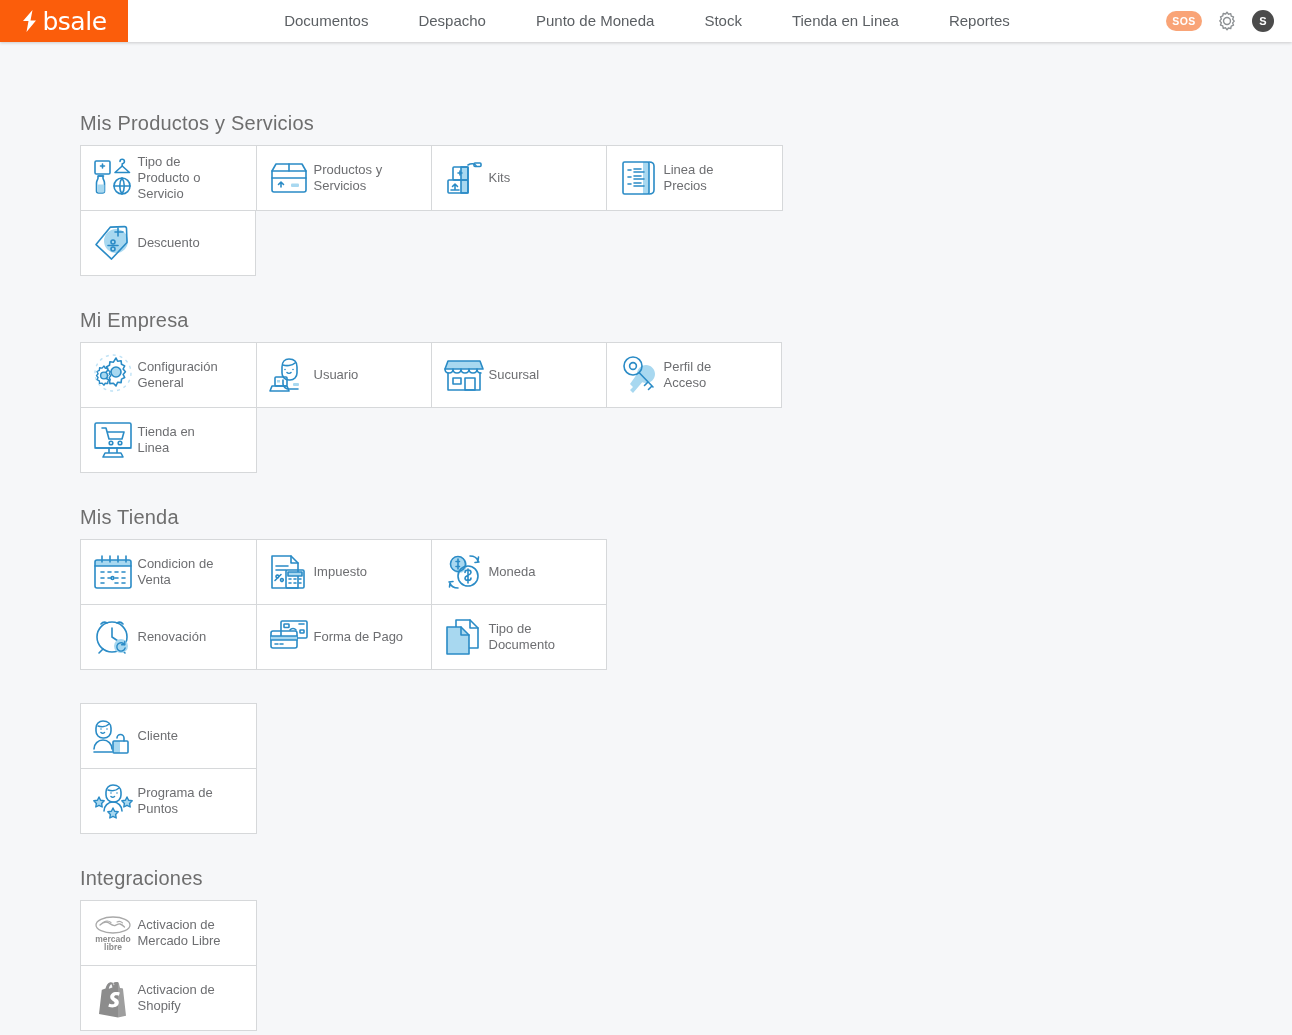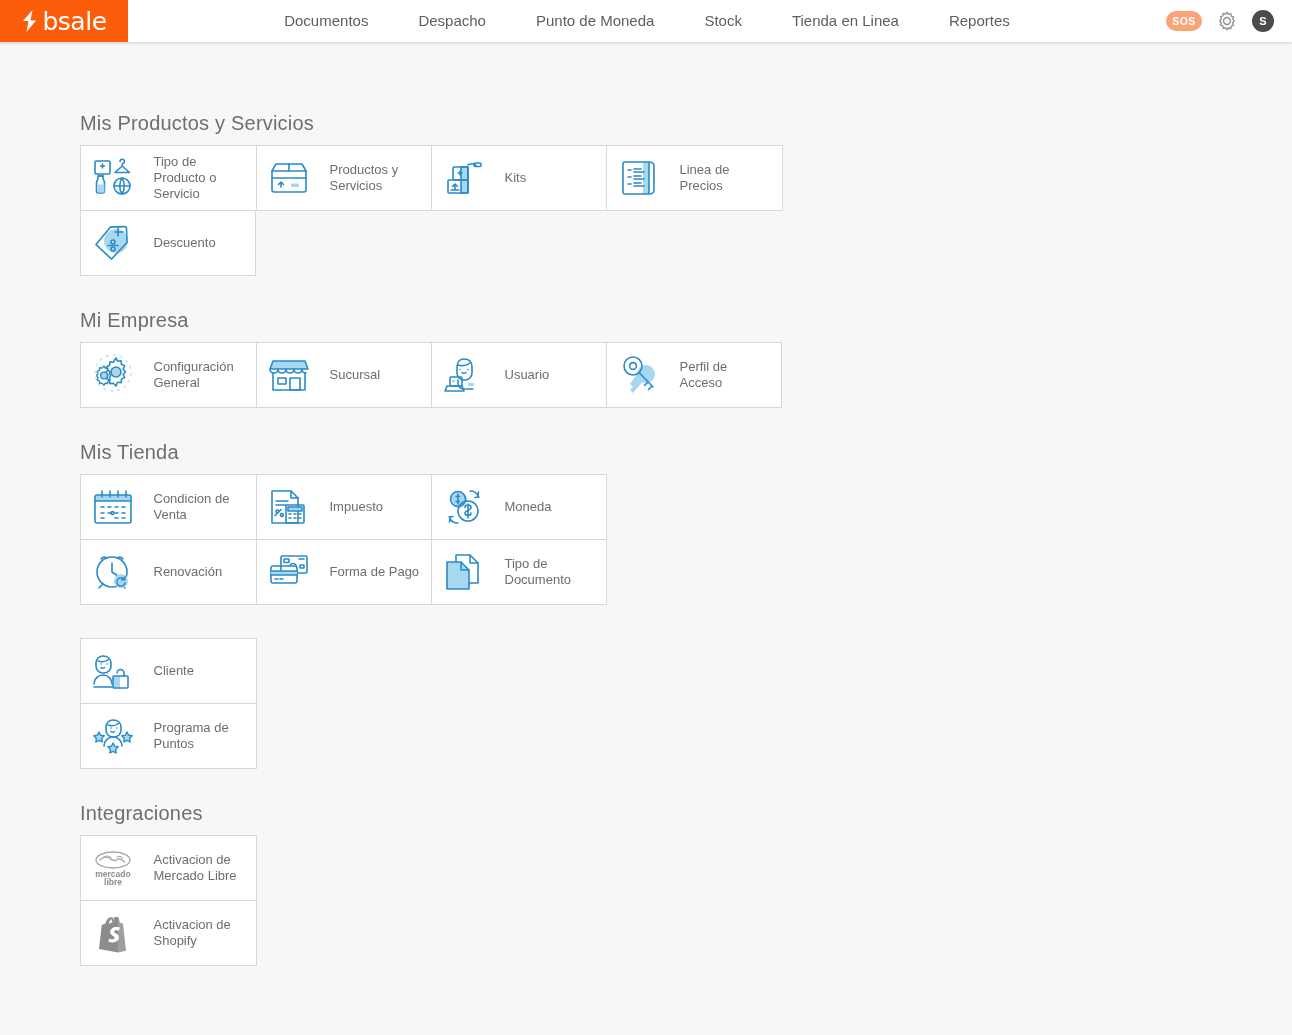--- a/index.html
+++ b/index.html
@@ -101,21 +101,21 @@
     display: flex;
     align-items: center;
     padding: 0 8px 0 9px;
     cursor: pointer;
     overflow: visible;
   }
   .card .ico {
     width: 46px; height: 46px;
     flex: 0 0 46px;
     display:flex; align-items:center; justify-content:center;
-    margin-right: 18px;
+    margin-right: 2px;
   }
   .card .lbl {
     color: #6d6e71;
     font-size: 13px;
     line-height: 16px;
     white-space: pre-line;
   }
   
   .w177 { width: 177px; }
   .w176 { width: 176px; }
@@ -259,60 +259,74 @@
             <circle class="ln2" cx="13" cy="22.5" r="3.4"></circle>
           </svg>
         </span>
         <span class="lbl">Configuración
 General</span>
       </div>
 
       <div class="card w176">
         <span class="ico">
           <svg width="44" height="44" viewBox="0 0 44 44">
-            <path class="fillblue" d="M6 8h32l3 8H3z"></path>
-            <path class="ln" d="M3 16 6 8h32l3 8z"></path>
-            <path class="ln" d="M3 16c0 2.4 1.7 4 4 4s4-1.6 4-4c0 2.4 1.7 4 4 4s4-1.6 4-4c0 2.4 1.7 4 4 4s4-1.6 4-4c0 2.4 1.7 4 4 4s4-1.6 4-4c0 2.4 1.7 4 4 4"></path>
-            <path class="ln" d="M6 20v17h32V20"></path>
-            <rect class="ln" x="11" y="25" width="8" height="6"></rect>
-            <rect class="ln" x="23" y="25" width="10" height="12"></rect>
-          </svg>
-        </span>
-        <span class="lbl">Sucursal</span>
-      </div>
-
-      <div class="card w176">
-        <span class="ico">
-          <svg width="44" height="44" viewBox="0 0 44 44">
             <path class="ln" d="M22 6c5 0 8 3 8 8v6c0 4-3 7-7 7h-1c-4 0-7-3-7-7v-6c0-5 3-8 7-8z"></path>
             <path class="ln" d="M16 12c3 1 9 1 12-2M18 16.5h.01M26 16.5h.01"></path>
             <path class="ln" d="M20 19.5c1 1 3 1 4 0"></path>
             <path class="ln" d="M16 27v4c0 3 3 5 6 5h9"></path>
             <path class="ln" d="M5 33h15l2 5H3z"></path>
             <rect class="ln" x="8" y="24" width="12" height="9" rx="1"></rect>
             <rect class="fillblue" x="10" y="27" width="3" height="2.5"></rect>
             <rect class="fillblue" x="26" y="30" width="6" height="3" rx="1"></rect>
           </svg>
         </span>
         <span class="lbl">Usuario</span>
       </div>
 
       <div class="card w176">
         <span class="ico">
           <svg width="44" height="44" viewBox="0 0 44 44">
+            <path class="fillblue" d="M6 8h32l3 8H3z"></path>
+            <path class="ln" d="M3 16 6 8h32l3 8z"></path>
+            <path class="ln" d="M3 16c0 2.4 1.7 4 4 4s4-1.6 4-4c0 2.4 1.7 4 4 4s4-1.6 4-4c0 2.4 1.7 4 4 4s4-1.6 4-4c0 2.4 1.7 4 4 4s4-1.6 4-4c0 2.4 1.7 4 4 4"></path>
+            <path class="ln" d="M6 20v17h32V20"></path>
+            <rect class="ln" x="11" y="25" width="8" height="6"></rect>
+            <rect class="ln" x="23" y="25" width="10" height="12"></rect>
+          </svg>
+        </span>
+        <span class="lbl">Sucursal</span>
+      </div>
+
+      <div class="card w176">
+        <span class="ico">
+          <svg width="44" height="44" viewBox="0 0 44 44">
             <path class="fillblue" d="M18 17c0-5 4-9 9-9s9 4 9 9-4 9-9 9c-1.4 0-2.6-.3-3.8-.8L14 36l-3-3 3-3-3-3z" transform="translate(2,4)"></path>
             <circle class="ln" cx="16" cy="13" r="9"></circle>
             <circle class="ln" cx="16" cy="13" r="3.4"></circle>
             <path class="ln" d="M22 19.5 36 34M31 29l-3.5 3.5M35 33l-3.5 3.5"></path>
           </svg>
         </span>
         <span class="lbl">Perfil de
 Acceso</span>
       </div>
 
+      <div class="card w177">
+        <span class="ico">
+          <svg width="44" height="44" viewBox="0 0 44 44">
+            <rect class="ln" x="4" y="5" width="36" height="25" rx="1.5"></rect>
+            <path class="ln" d="M4 30h36"></path>
+            <path class="ln" d="M18 30v5M26 30v5M12 39h20l-2-4H14z"></path>
+            <path class="ln" d="M11 10h4l3 11h13l2-7H17"></path>
+            <circle class="ln" cx="20" cy="25" r="1.8"></circle>
+            <circle class="ln" cx="29" cy="25" r="1.8"></circle>
+          </svg>
+        </span>
+        <span class="lbl">Tienda en
+Linea</span>
+      </div>
     </div>
   </div>
 
   <div class="section">
     <h2 class="section-title">Mis Tienda</h2>
     <div class="grid" style="max-width:531px">
 
       <div class="card w177">
         <span class="ico">
           <svg width="44" height="44" viewBox="0 0 44 44">

